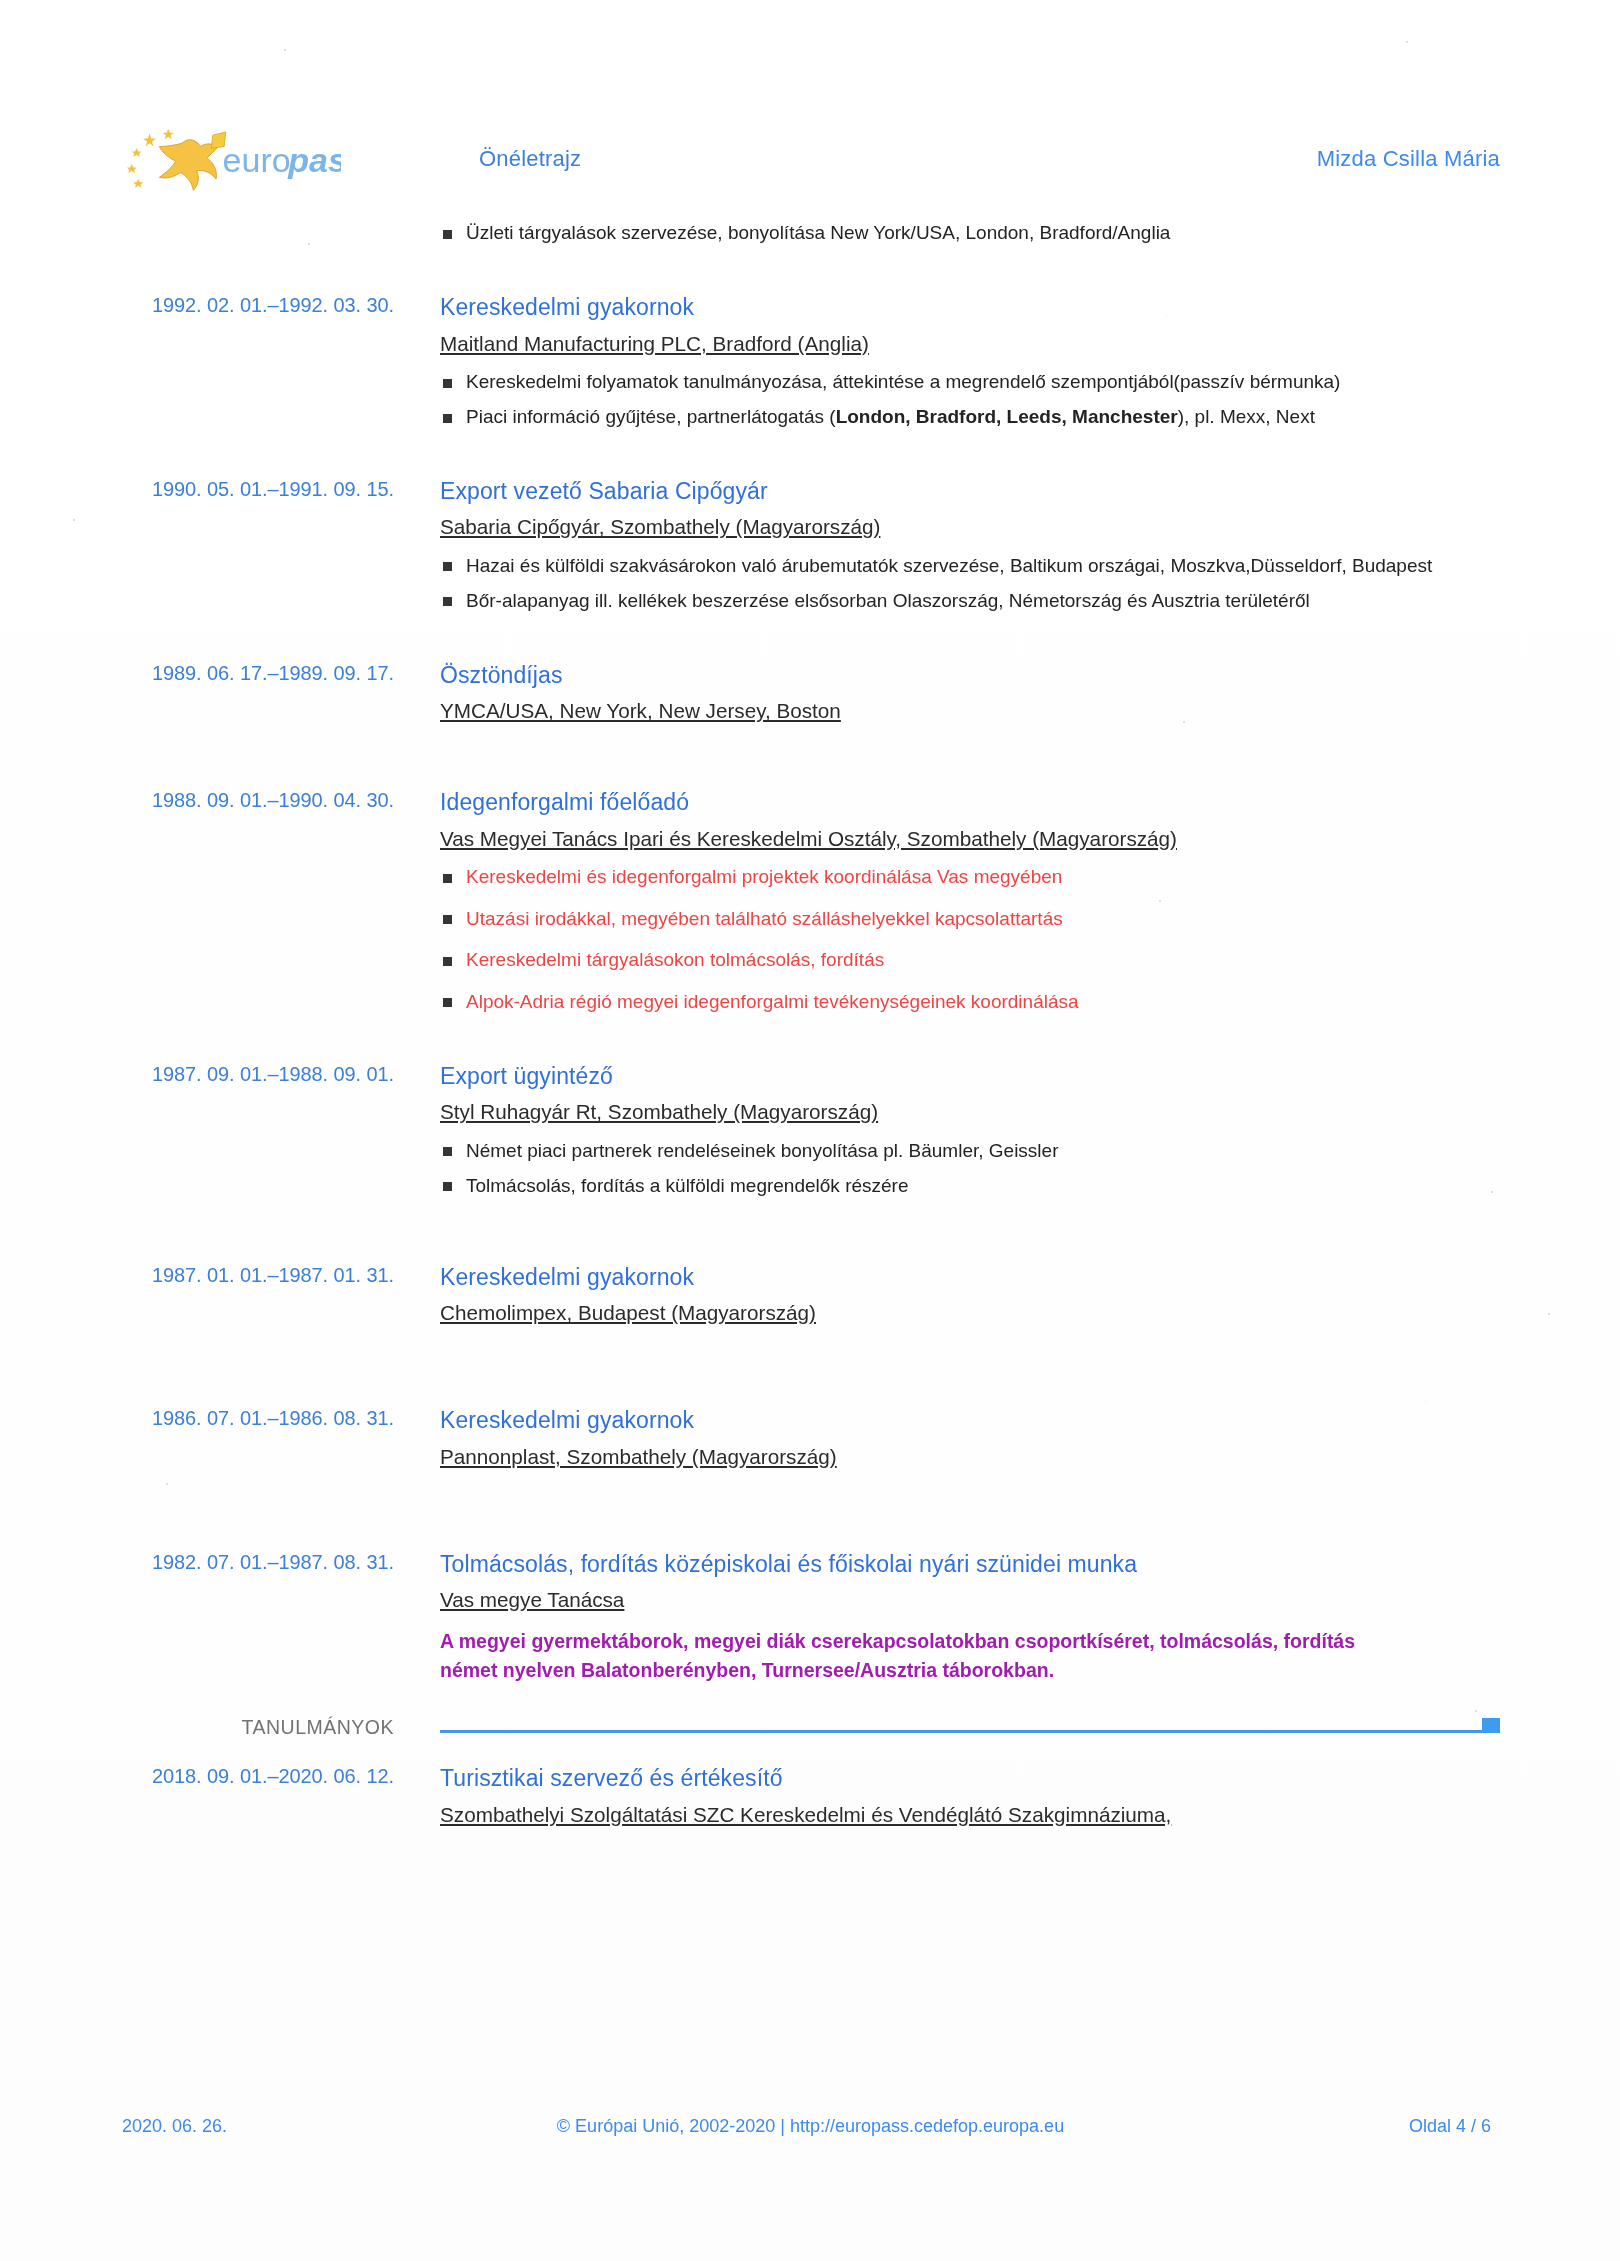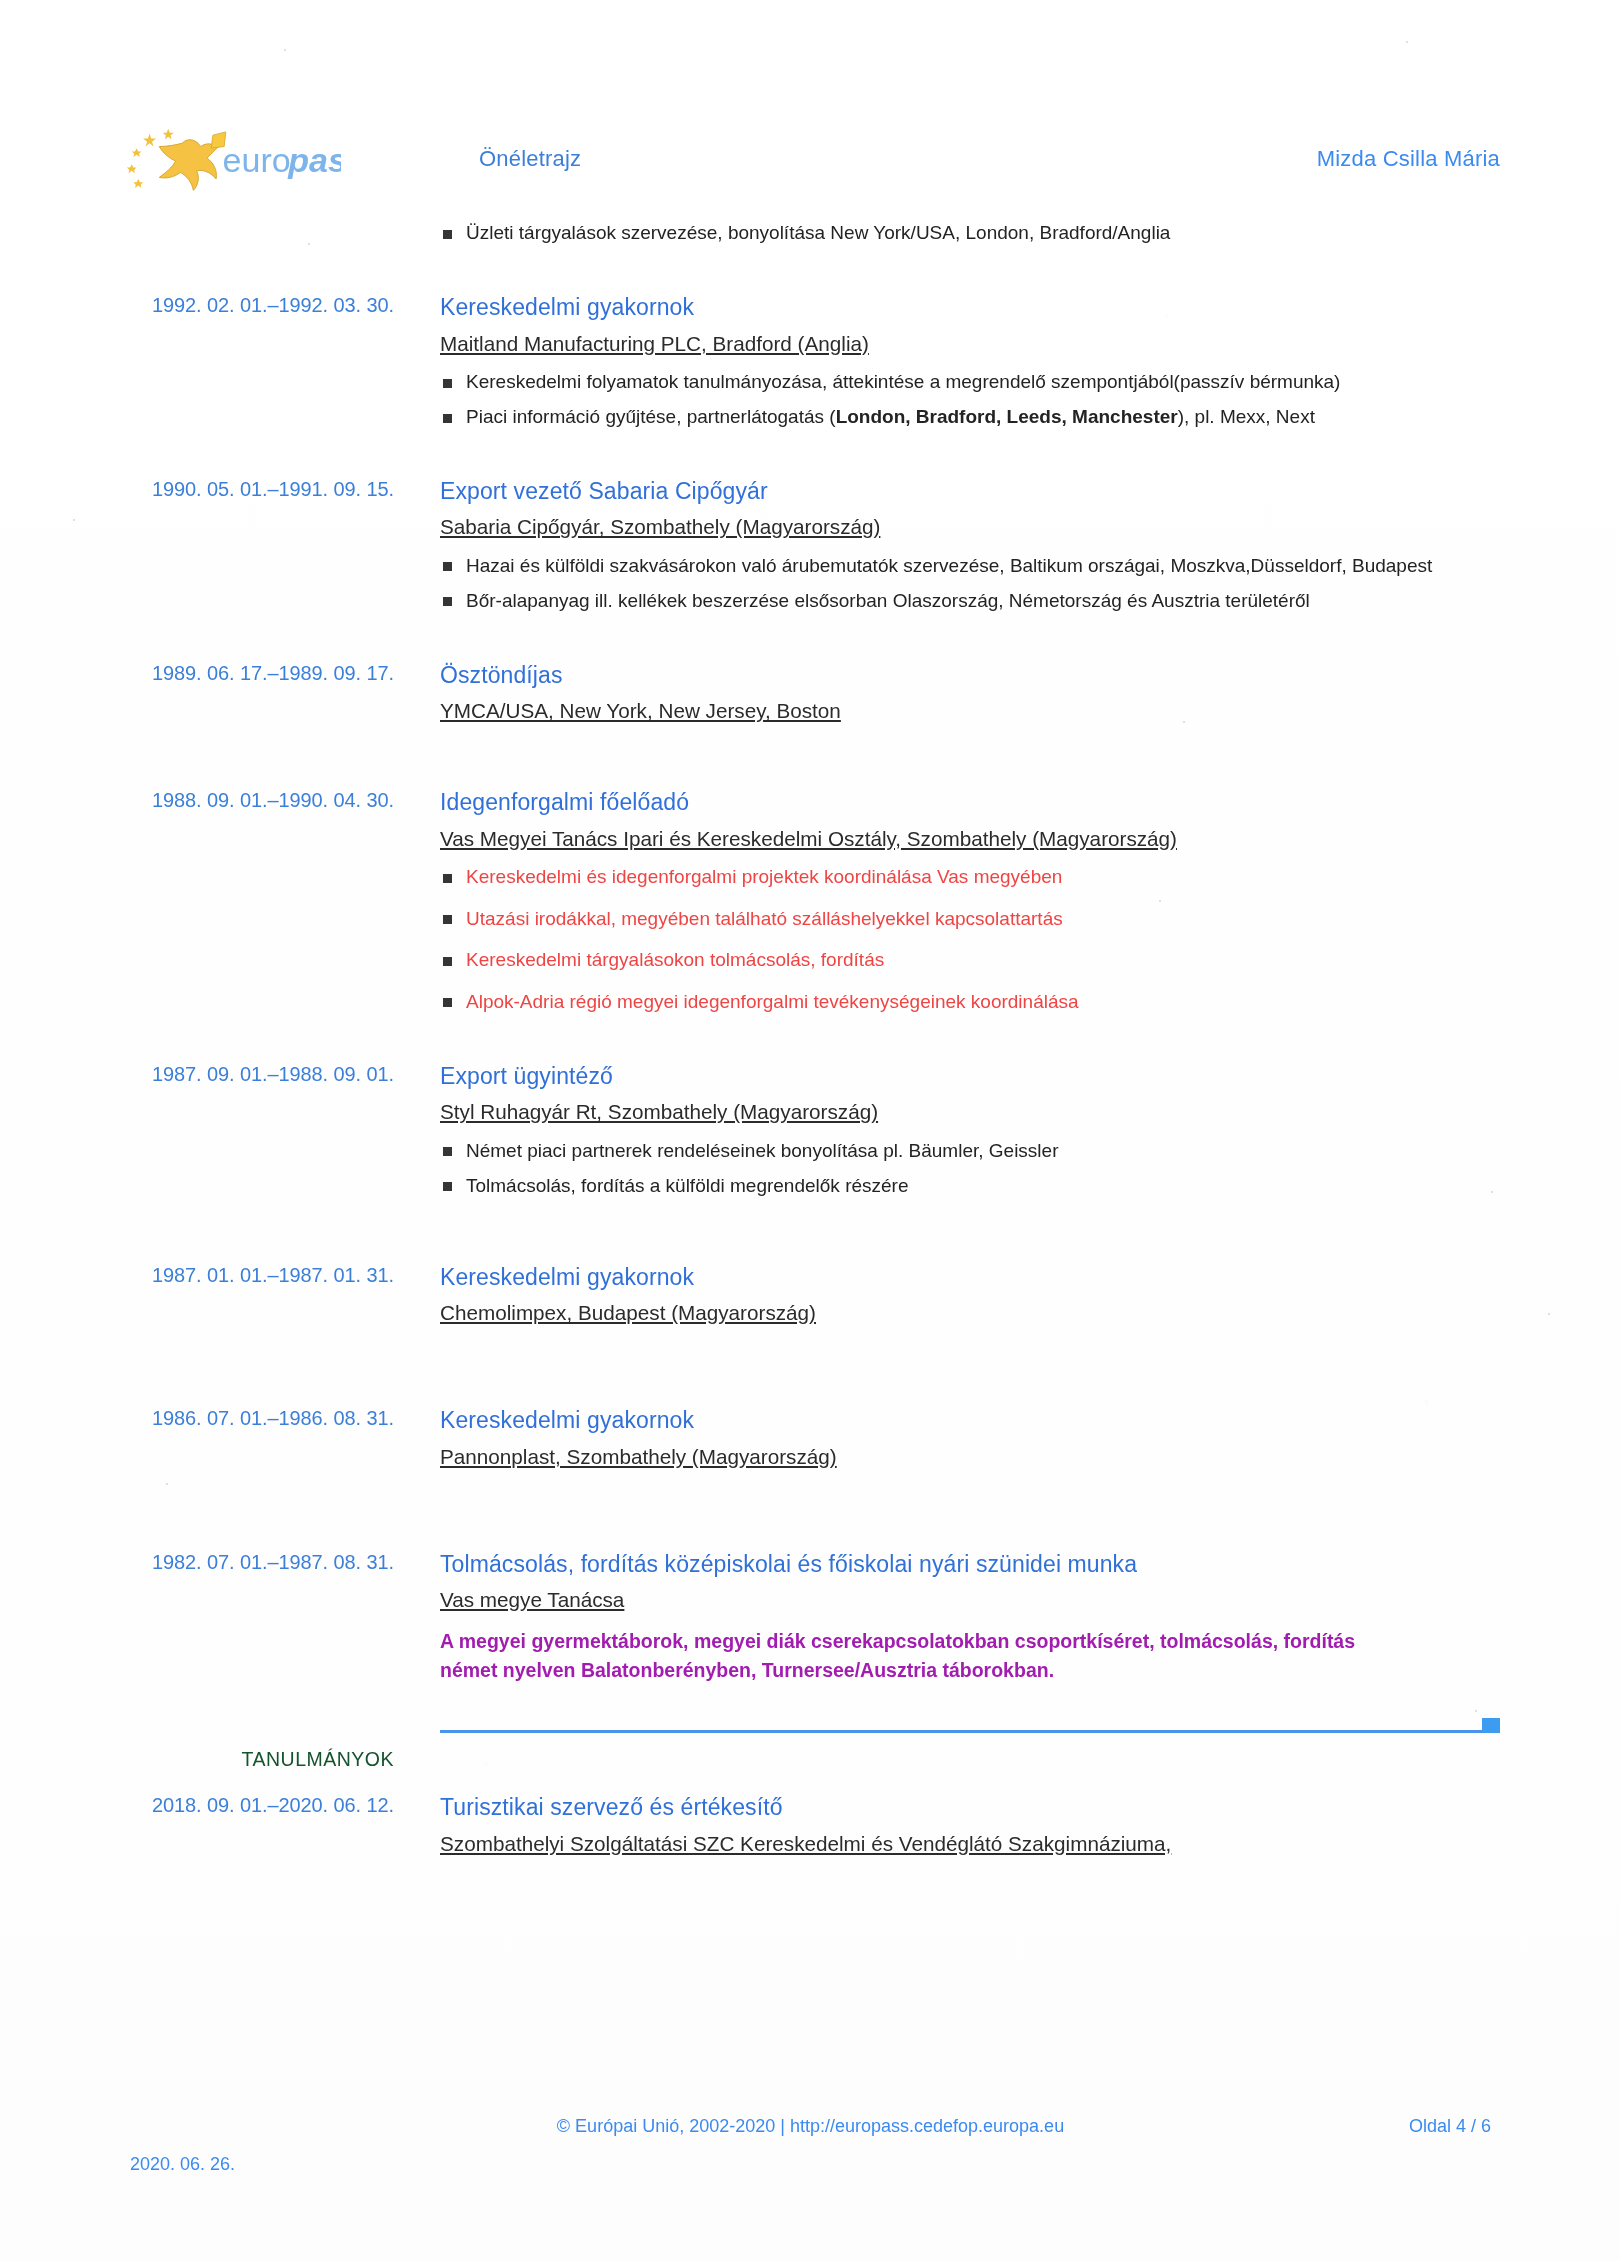--- a/index.html
+++ b/index.html
@@ -158,25 +158,24 @@
     display: flex;
     align-items: flex-start;
     width: 100%;
   }
   .section-label {
     width: 295px;
     flex: 0 0 295px;
     text-align: right;
     padding-right: 23px;
     box-sizing: border-box;
-    color: #14532d;
+    color: #737373;
     font-size: 19.5px;
     letter-spacing: 0.5px;
     white-space: nowrap;
-    margin-top: 32px;
   }
   .section-rule-wrap {
     flex: 1 1 auto;
     padding-left: 23px;
     position: relative;
     height: 26px;
     box-sizing: border-box;
   }
   .section-rule {
     position: absolute;
@@ -200,23 +199,22 @@
     position: absolute;
     left: 122px;
     right: 122px;
     bottom: 113px;
     height: 32px;
     color: #3b8af0;
     font-size: 18px;
   }
   .footer .f-left {
     position: absolute;
-    left: 8px;
+    left: 0;
     top: 0;
-    margin-top: 38px;
   }
   .footer .f-center {
     position: absolute;
     left: 50%;
     transform: translateX(-50%);
     top: 0;
     white-space: nowrap;
   }
   .footer .f-right {
     position: absolute;

